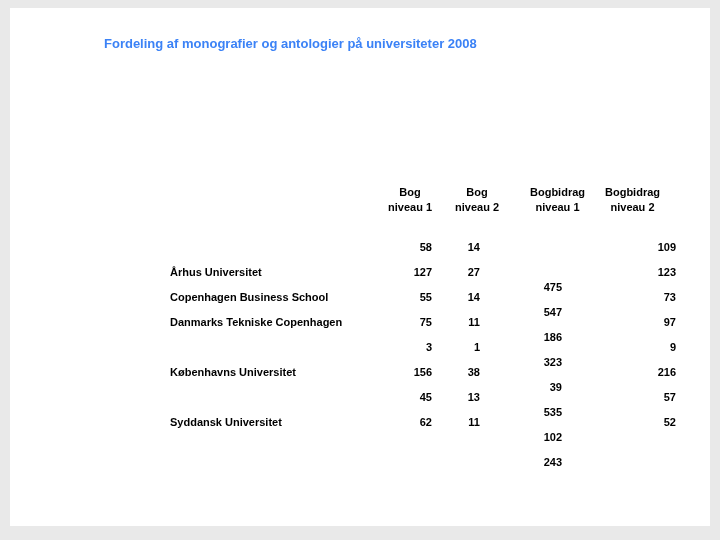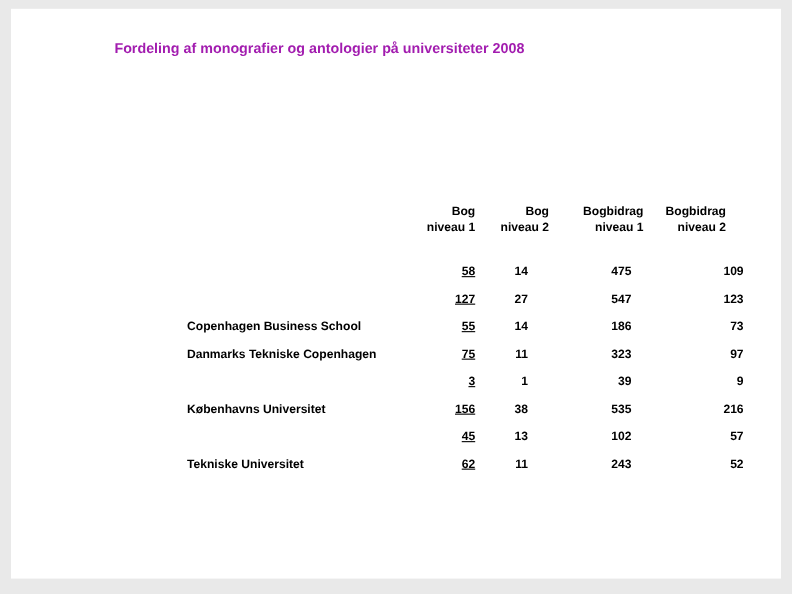--- a/index.html
+++ b/index.html
@@ -22,21 +22,21 @@
     height:518px;
     background:#ffffff;
   }
   .title {
     position:absolute;
     left:94px;
     top:28px;
     margin:0;
     font-size:13px;
     font-weight:bold;
-    color:#a21caf;
+    color:#3b82f6;
     white-space:nowrap;
   }
   .table {
     position:absolute;
     left:160px;
     top:177px;
     width:520px;
     font-size:11px;
     font-weight:bold;
     color:#000000;
@@ -48,30 +48,30 @@
   .trow {
     position:relative;
     height:25px;
   }
   .cell {
     position:absolute;
     top:0;
     line-height:15px;
     white-space:nowrap;
   }
-  .hcell { text-align:right; }
+  .hcell { text-align:center; }
   .h1 { left:218px; }
   .h2 { left:285px; }
   .h3 { left:360px; }
   .h4 { left:435px; }
   .lab { left:0; width:218px; text-align:left; overflow:hidden; }
   .v   { text-align:right; }
-  .v1  { left:218px; width:44px;text-decoration:underline; }
+  .v1  { left:218px; width:44px; }
   .v2  { left:263px; width:47px; }
-  .v3  { left:342px; width:62px; }
+  .v3  { left:330px; width:62px;margin-top:40px; }
   .v4  { left:435px; width:71px; }
 </style>
 </head>
 <body>
 
 <div class="canvas">
   <div class="slide">
 
     <h1 class="title">Fordeling af monografier og antologier på universiteter 2008</h1>
 
@@ -97,20 +97,21 @@
       </div>
 
       <div id="rows">
           <div class="trow">
             <div class="cell v v1">58</div>
             <div class="cell v v2">14</div>
             <div class="cell v v3">475</div>
             <div class="cell v v4">109</div>
           </div>
           <div class="trow">
+            <div class="cell lab">Århus Universitet</div>
             <div class="cell v v1">127</div>
             <div class="cell v v2">27</div>
             <div class="cell v v3">547</div>
             <div class="cell v v4">123</div>
           </div>
           <div class="trow">
             <div class="cell lab">Copenhagen Business School</div>
             <div class="cell v v1">55</div>
             <div class="cell v v2">14</div>
             <div class="cell v v3">186</div>
@@ -136,21 +137,21 @@
             <div class="cell v v3">535</div>
             <div class="cell v v4">216</div>
           </div>
           <div class="trow">
             <div class="cell v v1">45</div>
             <div class="cell v v2">13</div>
             <div class="cell v v3">102</div>
             <div class="cell v v4">57</div>
           </div>
           <div class="trow">
-            <div class="cell lab">Tekniske Universitet</div>
+            <div class="cell lab">Syddansk Universitet</div>
             <div class="cell v v1">62</div>
             <div class="cell v v2">11</div>
             <div class="cell v v3">243</div>
             <div class="cell v v4">52</div>
           </div>
         </div>
 
     </div>
   </div>
 </div>

